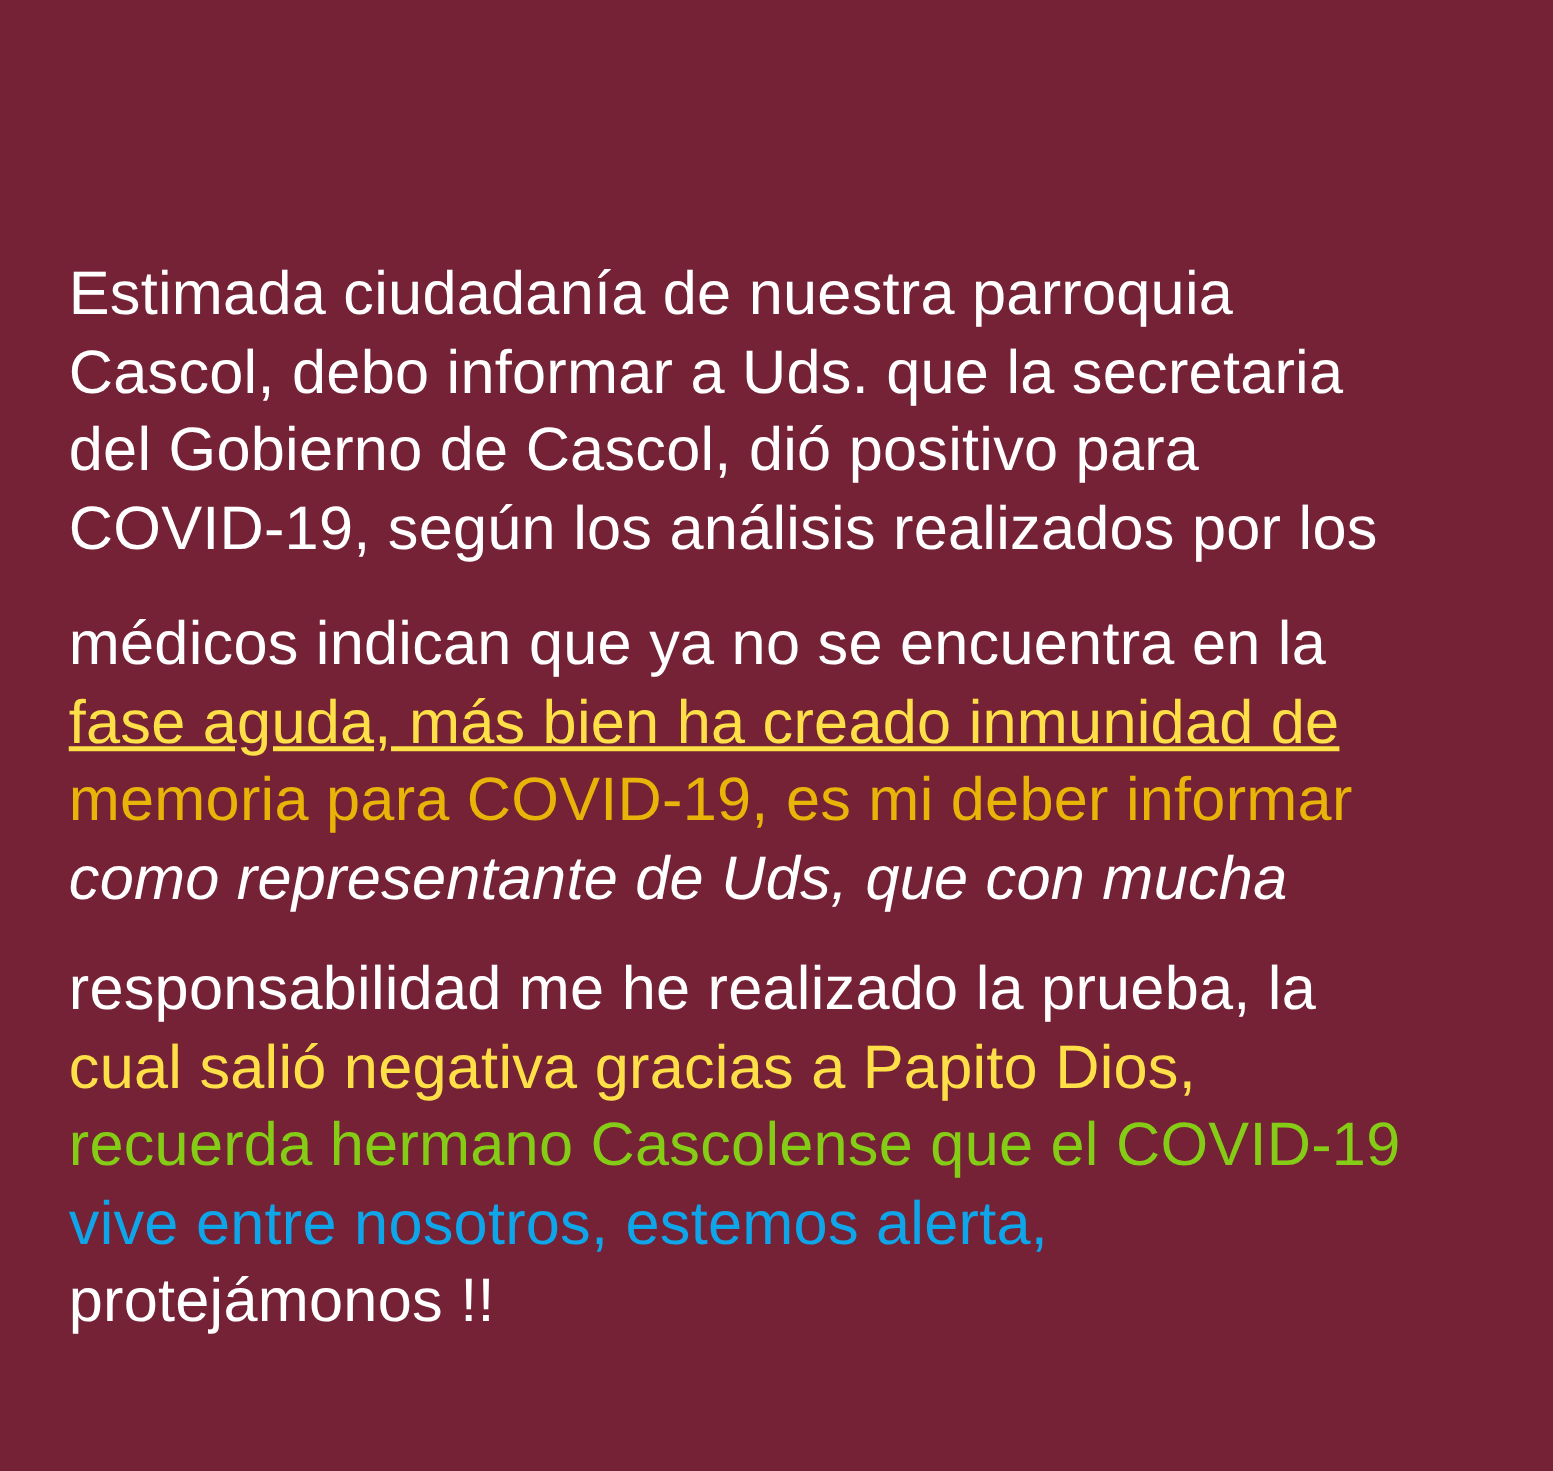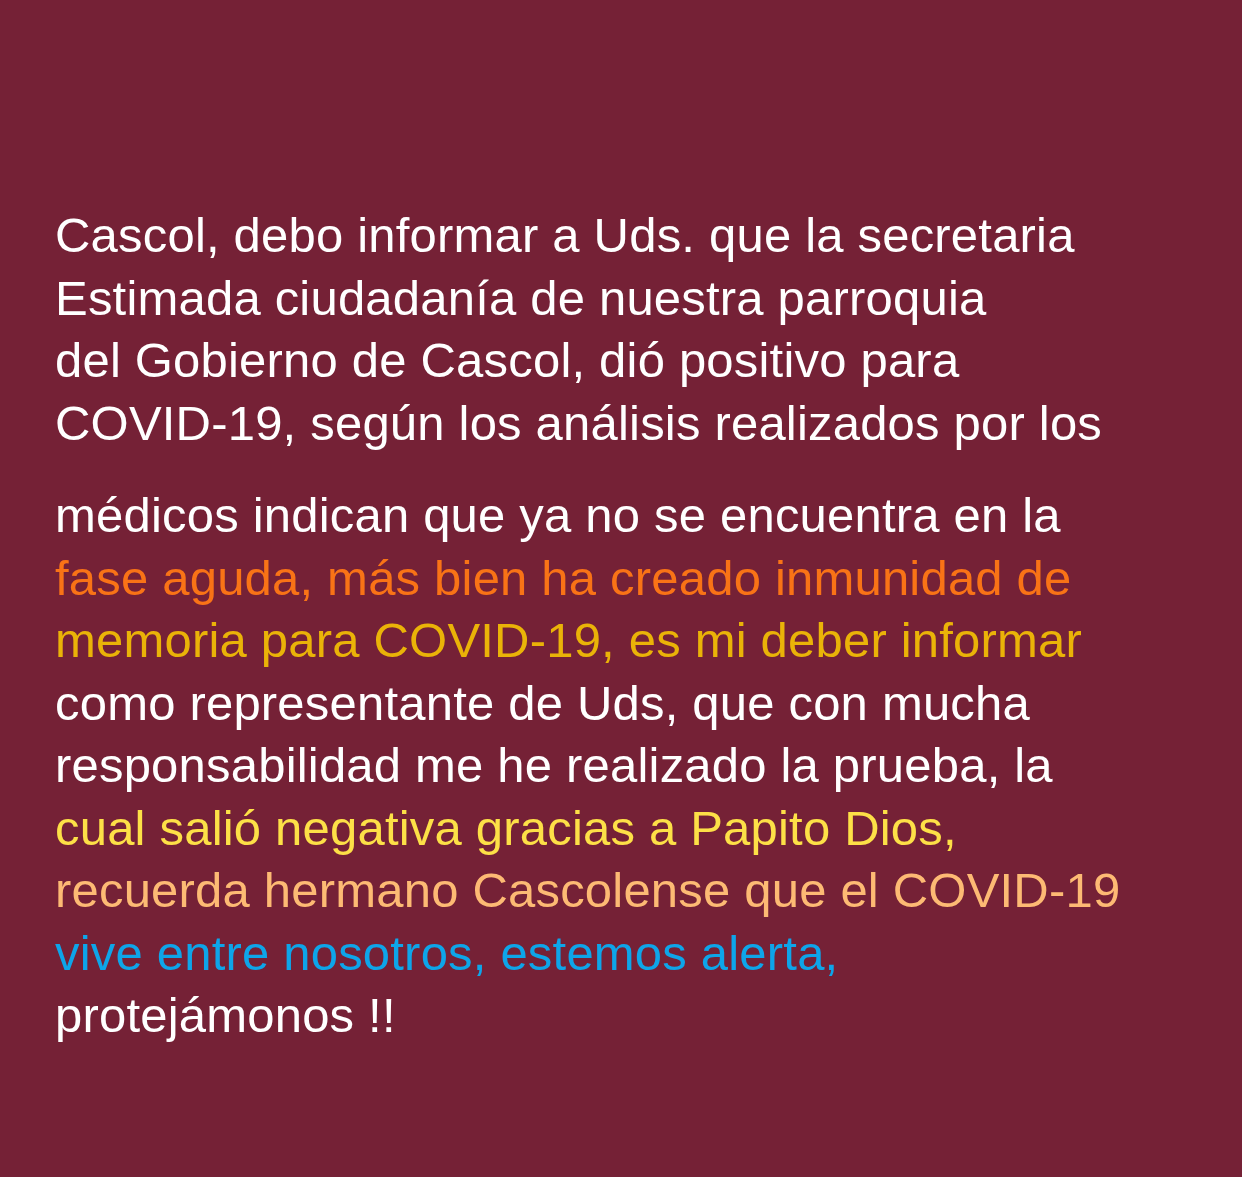--- a/index.html
+++ b/index.html
@@ -31,27 +31,27 @@
     font-weight: 400;
     letter-spacing: 0.2px;
     white-space: nowrap;
   }
 </style>
 </head>
 <body style="background: rgb(117, 33, 54);">
 
 <div class="post-canvas">
   <div class="post-text">
+    <div class="post-line" style="color: rgb(255, 255, 255);">Estimada ciudadanía de nuestra parroquia</div>
     <div class="post-line" style="color: rgb(255, 255, 255);">Cascol, debo informar a Uds. que la secretaria</div>
-    <div class="post-line" style="color: rgb(255, 255, 255);">Estimada ciudadanía de nuestra parroquia</div>
     <div class="post-line" style="color: rgb(255, 255, 255);">del Gobierno de Cascol, dió positivo para</div>
     <div class="post-line" style="color: rgb(255, 255, 255);">COVID-19, según los análisis realizados por los</div>
     <div class="post-line" style="color: rgb(255, 255, 255); margin-top: 30px;">médicos indican que ya no se encuentra en la</div>
-    <div class="post-line" style="color: #f97316;">fase aguda, más bien ha creado inmunidad de</div>
+    <div class="post-line" style="color: #fde047; text-decoration: underline;">fase aguda, más bien ha creado inmunidad de</div>
     <div class="post-line" style="color: #eab308;">memoria para COVID-19, es mi deber informar</div>
-    <div class="post-line" style="color: rgb(255, 255, 255);">como representante de Uds, que con mucha</div>
-    <div class="post-line" style="color: rgb(255, 255, 255);">responsabilidad me he realizado la prueba, la</div>
+    <div class="post-line" style="color: rgb(255, 255, 255); font-style: italic;">como representante de Uds, que con mucha</div>
+    <div class="post-line" style="color: rgb(255, 255, 255); margin-top: 26px;">responsabilidad me he realizado la prueba, la</div>
     <div class="post-line" style="color: #fde047;">cual salió negativa gracias a Papito Dios,</div>
-    <div class="post-line" style="color: #fdba74;">recuerda hermano Cascolense que el COVID-19</div>
+    <div class="post-line" style="color: #84cc16;">recuerda hermano Cascolense que el COVID-19</div>
     <div class="post-line" style="color: #0ea5e9;">vive entre nosotros, estemos alerta,</div>
     <div class="post-line" style="color: rgb(255, 255, 255);">protejámonos !!</div>
   </div>
 </div>
 
 </body></html>

